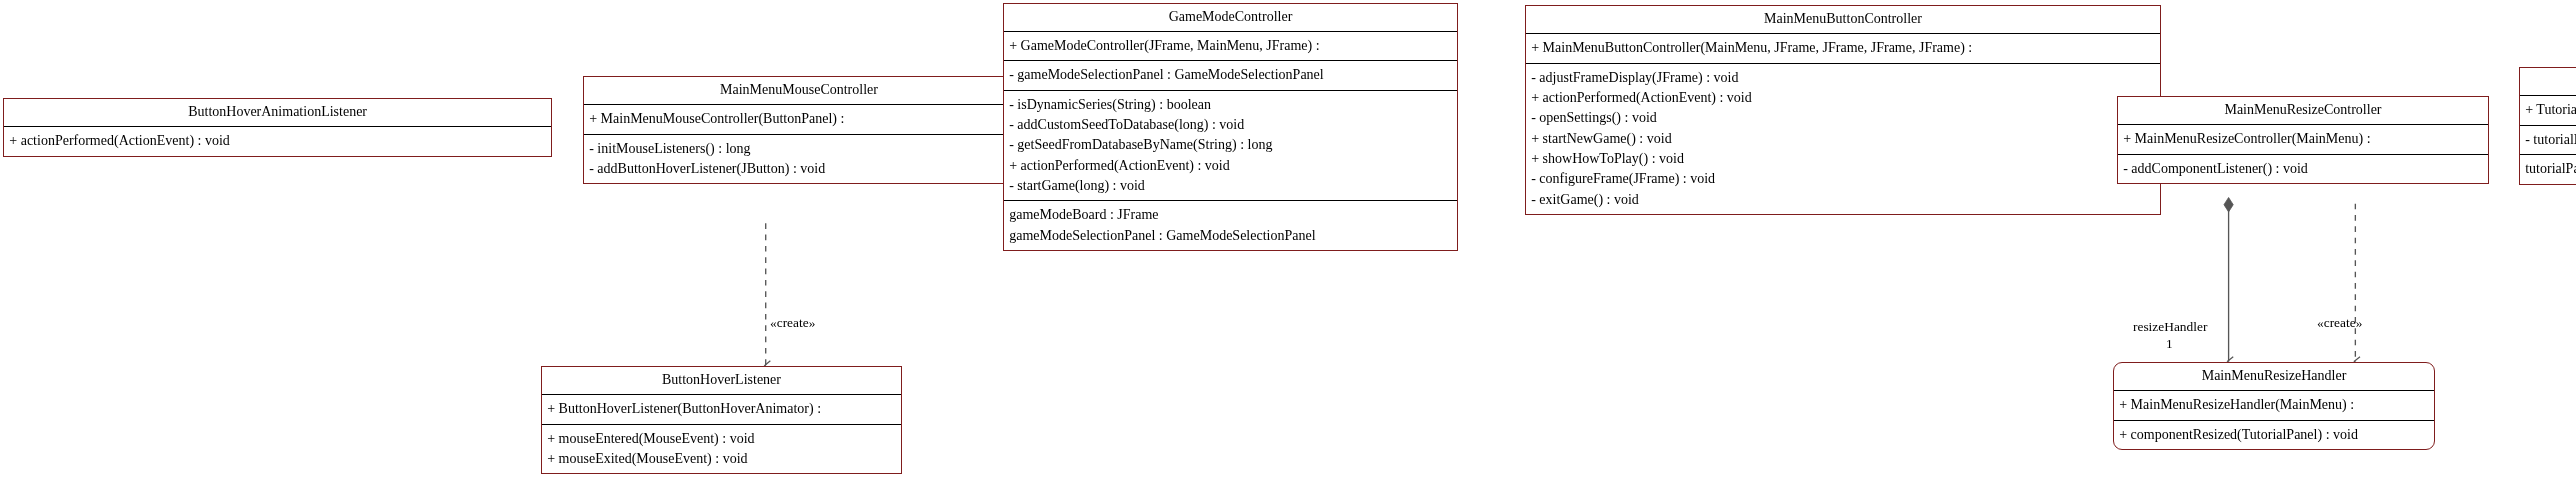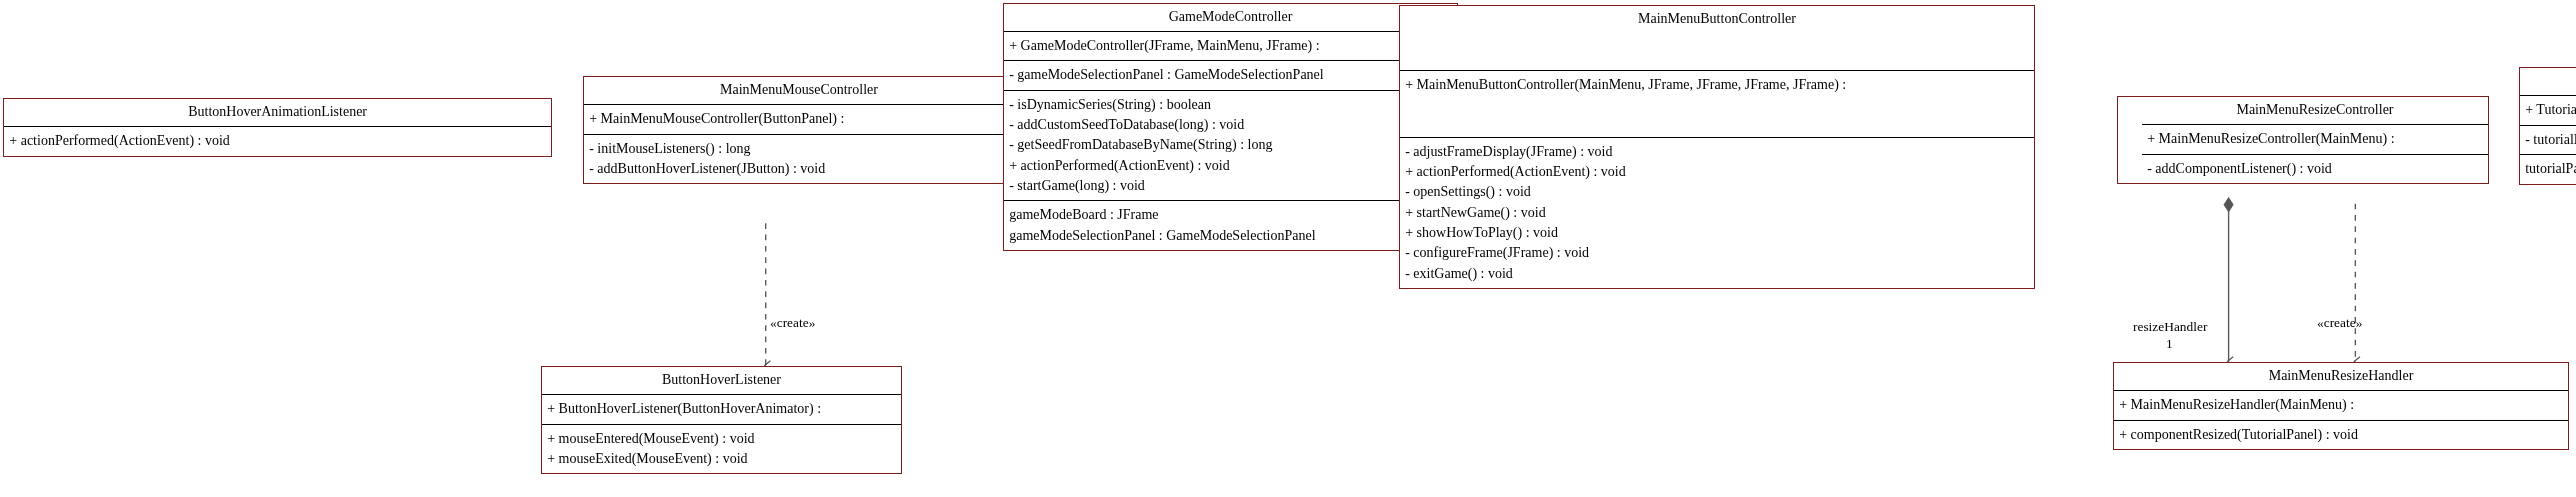--- a/index.html
+++ b/index.html
@@ -141,39 +141,39 @@
       <div class="uml-feature">- getSeedFromDatabaseByName(String) : long</div>
       <div class="uml-feature">+ actionPerformed(ActionEvent) : void</div>
       <div class="uml-feature">- startGame(long) : void</div>
     </div>
     <div class="uml-compartment">
       <div class="uml-feature">gameModeBoard : JFrame</div>
       <div class="uml-feature">gameModeSelectionPanel : GameModeSelectionPanel</div>
     </div>
   </div>
 
-  <div class="uml-class" style="left:1399px; top:5.2px; width:636px;gap:37px;">
+  <div class="uml-class" style="left:1525px; top:5.2px; width:636px;">
     <div class="uml-compartment">
       <div class="uml-name">MainMenuButtonController</div>
     </div>
     <div class="uml-compartment">
       <div class="uml-feature">+ MainMenuButtonController(MainMenu, JFrame, JFrame, JFrame, JFrame) :</div>
     </div>
     <div class="uml-compartment">
       <div class="uml-feature">- adjustFrameDisplay(JFrame) : void</div>
       <div class="uml-feature">+ actionPerformed(ActionEvent) : void</div>
       <div class="uml-feature">- openSettings() : void</div>
       <div class="uml-feature">+ startNewGame() : void</div>
       <div class="uml-feature">+ showHowToPlay() : void</div>
       <div class="uml-feature">- configureFrame(JFrame) : void</div>
       <div class="uml-feature">- exitGame() : void</div>
     </div>
   </div>
 
-  <div class="uml-class" style="left:2117px; top:96px; width:372px;padding-left:24px;">
+  <div class="uml-class" style="left:2117px; top:96px; width:372px;">
     <div class="uml-compartment">
       <div class="uml-name">MainMenuResizeController</div>
     </div>
     <div class="uml-compartment">
       <div class="uml-feature">+ MainMenuResizeController(MainMenu) :</div>
     </div>
     <div class="uml-compartment">
       <div class="uml-feature">- addComponentListener() : void</div>
     </div>
   </div>
@@ -199,21 +199,21 @@
     </div>
     <div class="uml-compartment">
       <div class="uml-feature">+ ButtonHoverListener(ButtonHoverAnimator) :</div>
     </div>
     <div class="uml-compartment">
       <div class="uml-feature">+ mouseEntered(MouseEvent) : void</div>
       <div class="uml-feature">+ mouseExited(MouseEvent) : void</div>
     </div>
   </div>
 
-  <div class="uml-class" style="left:2113px; top:362px; width:456px;">
+  <div class="uml-class" style="left:2113px; top:362px; width:322px;border-radius:9px;">
     <div class="uml-compartment">
       <div class="uml-name">MainMenuResizeHandler</div>
     </div>
     <div class="uml-compartment">
       <div class="uml-feature">+ MainMenuResizeHandler(MainMenu) :</div>
     </div>
     <div class="uml-compartment">
       <div class="uml-feature">+ componentResized(TutorialPanel) : void</div>
     </div>
   </div>

